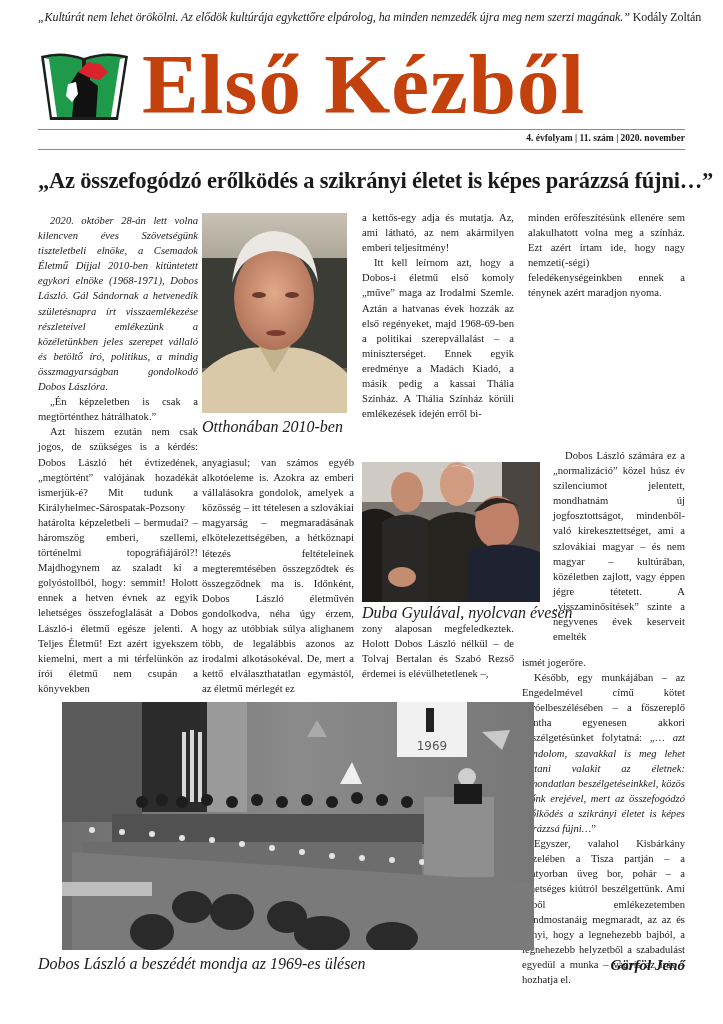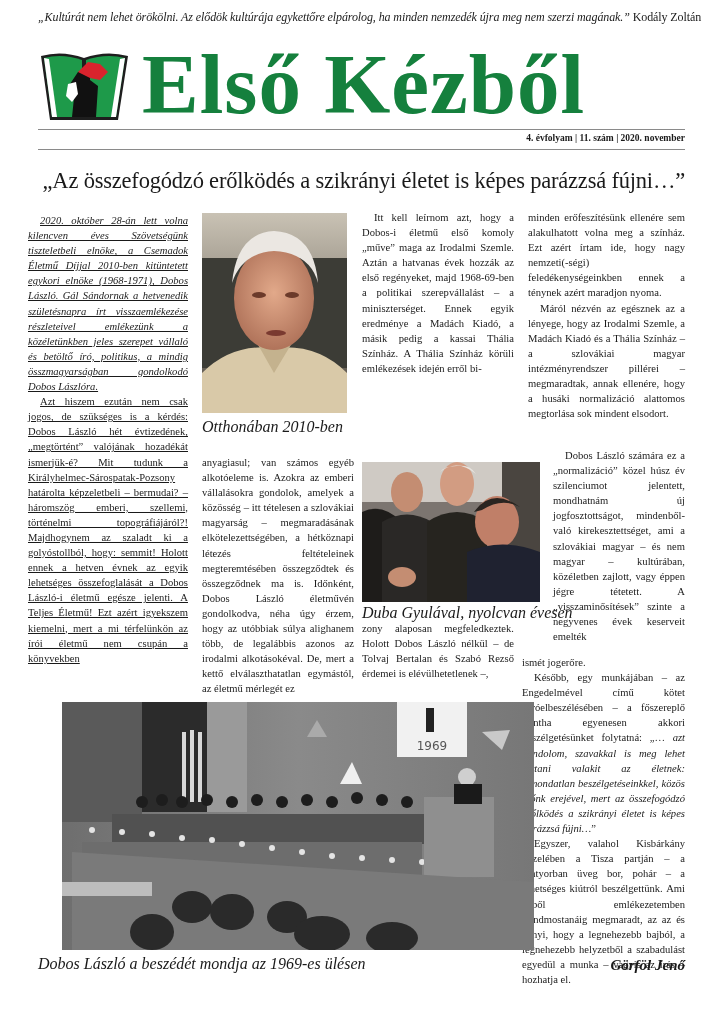--- a/index.html
+++ b/index.html
@@ -2,32 +2,32 @@
 <html><head>
 <meta charset="utf-8">
 <style>
   html, body { margin: 0; padding: 0; background: #ffffff; }
   body { width: 723px; height: 1024px; position: relative; overflow: hidden;
          font-family: "Liberation Serif", "DejaVu Serif", serif; color: #1a1a1a; }
   .abs { position: absolute; }
   .motto { left: 38px; top: 10px; width: 648px; font-size: 12px; font-style: italic; white-space: nowrap; letter-spacing: -0.1px; }
   .motto .author { font-style: normal; }
   .logo { left: 38px; top: 50px; width: 93px; height: 73px; }
-  .masthead { left: 142px; top: 40px; width: 545px; height: 88px; color: #15803d;
+  .masthead { left: 142px; top: 40px; width: 545px; height: 88px; color: #c2410c;
               font-family: "Liberation Serif", serif; font-weight: bold; font-size: 85px;
               line-height: 88px; letter-spacing: 1px; white-space: nowrap; }
   .rule { left: 38px; width: 647px; height: 1px; background: #8a8a8a; }
   .issue { right: 38px; top: 133px; font-size: 9.5px; font-weight: bold; white-space: nowrap; }
   .headline { left: 38px; top: 168px; width: 647px; text-align: right; font-size: 22.5px;
-              font-weight: normal; white-space: nowrap; letter-spacing: -0.2px; }
+              font-weight: bold; white-space: nowrap; letter-spacing: -0.2px; }
   .col { font-size: 10.6px; line-height: 15.1px; text-align: justify; }
   .col p { margin: 0; text-indent: 12px; }
   .col p.noind { text-indent: 0; }
   .col .it { font-style: italic; }
-  .c1 { left: 28px; top: 213px; width: 160px; text-decoration: underline; }
+  .c1 { left: 38px; top: 213px; width: 160px; }
   .c2 { left: 202px; top: 455px; width: 152px; }
   .c3 { left: 362px; top: 210px; width: 152px; }
   .c3b { left: 362px; top: 621px; width: 152px; }
   .c4 { left: 528px; top: 210px; width: 157px; }
   .c4b { left: 553px; top: 448px; width: 132px; }
   .c4c { left: 522px; top: 655px; width: 163px; }
   .caption { font-size: 16px; font-style: italic; white-space: nowrap; }
   .photo { overflow: hidden; }
   .signature { right: 38px; top: 957px; font-size: 15px; font-weight: bold; font-style: italic; }
 </style>
@@ -55,20 +55,21 @@
 <div class="abs masthead">Első Kézből</div>
 
 <div class="abs rule" style="top:129px;"></div>
 <div class="abs issue">4. évfolyam | 11. szám | 2020. november</div>
 <div class="abs rule" style="top:149px;"></div>
 
 <div class="abs headline">„Az összefogódzó erőlködés a szikrányi életet is képes parázzsá fújni…”</div>
 
 <div class="abs col c1">
   <p class="it">2020. október 28-án lett volna kilencven éves Szövetségünk tiszteletbeli elnöke, a Csemadok Életmű Díjjal 2010-ben kitüntetett egykori elnöke (1968-1971), Dobos László. Gál Sándornak a hetvenedik születésnapra írt visszaemlékezése részleteivel emlékezünk a közéletünkben jeles szerepet vállaló és betöltő író, politikus, a mindig összmagyarságban gondolkodó Dobos Lászlóra.</p>
+  <p>„Én képzeletben is csak a megtörténthez hátrálhatok.”</p>
   <p>Azt hiszem ezután nem csak jogos, de szükséges is a kérdés: Dobos László hét évtizedének, „megtörtént” valójának hozadékát ismerjük-é? Mit tudunk a Királyhelmec-Sárospatak-Pozsony határolta képzeletbeli – bermudai? – háromszög emberi, szellemi, történelmi topográfiájáról?! Majdhogynem az szaladt ki a golyóstollból, hogy: semmit! Holott ennek a hetven évnek az egyik lehetséges összefoglalását a Dobos László-i életmű egésze jelenti. A Teljes Életmű! Ezt azért igyekszem kiemelni, mert a mi térfelünkön az írói életmű nem csupán a könyvekben</p>
 </div>
 
 <div class="abs photo" style="left:202px; top:213px; width:145px; height:200px;">
   <svg width="145" height="200" viewBox="0 0 145 200">
     <defs>
       <linearGradient id="bgP" x1="0" y1="0" x2="0" y2="1">
         <stop offset="0" stop-color="#c9c2b4"></stop>
           <stop offset="1" stop-color="#4a443c"></stop>
       </linearGradient>
@@ -88,20 +89,21 @@
     <ellipse cx="74" cy="120" rx="10" ry="3" fill="#7a3a30"></ellipse>
   </svg>
 </div>
 <div class="abs caption" style="left:202px; top:418px;">Otthonában 2010-ben</div>
 
 <div class="abs col c2">
   <p class="noind">anyagiasul; van számos egyéb alkotóeleme is. Azokra az emberi vállalásokra gondolok, amelyek a közösség – itt tételesen a szlovákiai magyarság – megmaradásának elkötelezettségében, a hétköznapi létezés feltételeinek megteremtésében összegződtek és összegződnek ma is. Időnként, Dobos László életművén gondolkodva, néha úgy érzem, hogy az utóbbiak súlya alighanem több, de legalábbis azonos az irodalmi alkotásokéval. De, mert a kettő elválaszthatatlan egymástól, az életmű mérlegét ez</p>
 </div>
 
 <div class="abs col c3">
+  <p class="noind">a kettős-egy adja és mutatja. Az, ami látható, az nem akármilyen emberi teljesítmény!</p>
   <p>Itt kell leírnom azt, hogy a Dobos-i életmű első komoly „műve” maga az Irodalmi Szemle. Aztán a hatvanas évek hozzák az első regényeket, majd 1968-69-ben a politikai szerepvállalást – a miniszterséget. Ennek egyik eredménye a Madách Kiadó, a másik pedig a kassai Thália Színház. A Thália Színház körüli emlékezések idején erről bi-</p>
 </div>
 
 <div class="abs photo" style="left:362px; top:462px; width:178px; height:140px;">
   <svg width="178" height="140" viewBox="0 0 178 140">
     <rect width="178" height="140" fill="#7c7570"></rect>
     <rect x="0" y="0" width="178" height="40" fill="#cfcac4"></rect>
     <rect x="140" y="0" width="38" height="140" fill="#4a4540"></rect>
     <path d="M0 50 Q20 40 40 60 L40 140 L0 140 Z" fill="#1e1c1a"></path>
     <ellipse cx="45" cy="30" rx="16" ry="20" fill="#c48d72"></ellipse>
@@ -116,21 +118,20 @@
   </svg>
 </div>
 <div class="abs caption" style="left:362px; top:604px;">Duba Gyulával, nyolcvan évesen</div>
 
 <div class="abs col c3b">
   <p class="noind">zony alaposan megfeledkeztek. Holott Dobos László nélkül – de Tolvaj Bertalan és Szabó Rezső érdemei is elévülhetetlenek –,</p>
 </div>
 
 <div class="abs col c4">
   <p class="noind">minden erőfeszítésünk ellenére sem alakulhatott volna meg a színház. Ezt azért írtam ide, hogy nagy nemzeti(-ségi) feledékenységeinkben ennek a ténynek azért maradjon nyoma.</p>
-  <p>Máról nézvén az egésznek az a lényege, hogy az Irodalmi Szemle, a Madách Kiadó és a Thália Színház – a szlovákiai magyar intézményrendszer pillérei – megmaradtak, annak ellenére, hogy a husáki normalizáció alattomos megtorlása sok mindent elsodort.</p>
 </div>
 <div class="abs col c4b">
   <p>Dobos László számára ez a „normalizáció” közel húsz év szilenciumot jelentett, mondhatnám új jogfosztottságot, mindenből-való kirekesztettséget, ami a szlovákiai magyar – és nem magyar – kultúrában, közéletben zajlott, vagy éppen jégre tétetett. A „visszaminősítések” szinte a negyvenes évek keserveit emelték</p>
 </div>
 <div class="abs col c4c">
   <p class="noind">ismét jogerőre.</p>
   <p><span>Később, egy munkájában – az Engedelmével című kötet záróelbeszélésében – a főszereplő mintha egyenesen akkori beszélgetésünket folytatná: „… </span><span class="it">azt gondolom, szavakkal is meg lehet tartani valakit az életnek: elmondatlan beszélgetéseinkkel, közös időnk erejével, mert az összefogódzó erőlködés a szikrányi életet is képes parázzsá fújni…</span><span>”</span></p>
   <p>Egyszer, valahol Kisbárkány közelében a Tisza partján – a szatyorban üveg bor, pohár – a lehetséges kiútról beszélgettünk. Ami ebből emlékezetemben mindmostanáig megmaradt, az az és annyi, hogy a legnehezebb bajból, a legnehezebb helyzetből a szabadulást egyedül a munka – vagyis az írás – hozhatja el.</p>
 </div>
 <div class="abs signature">Görföl Jenő</div>

